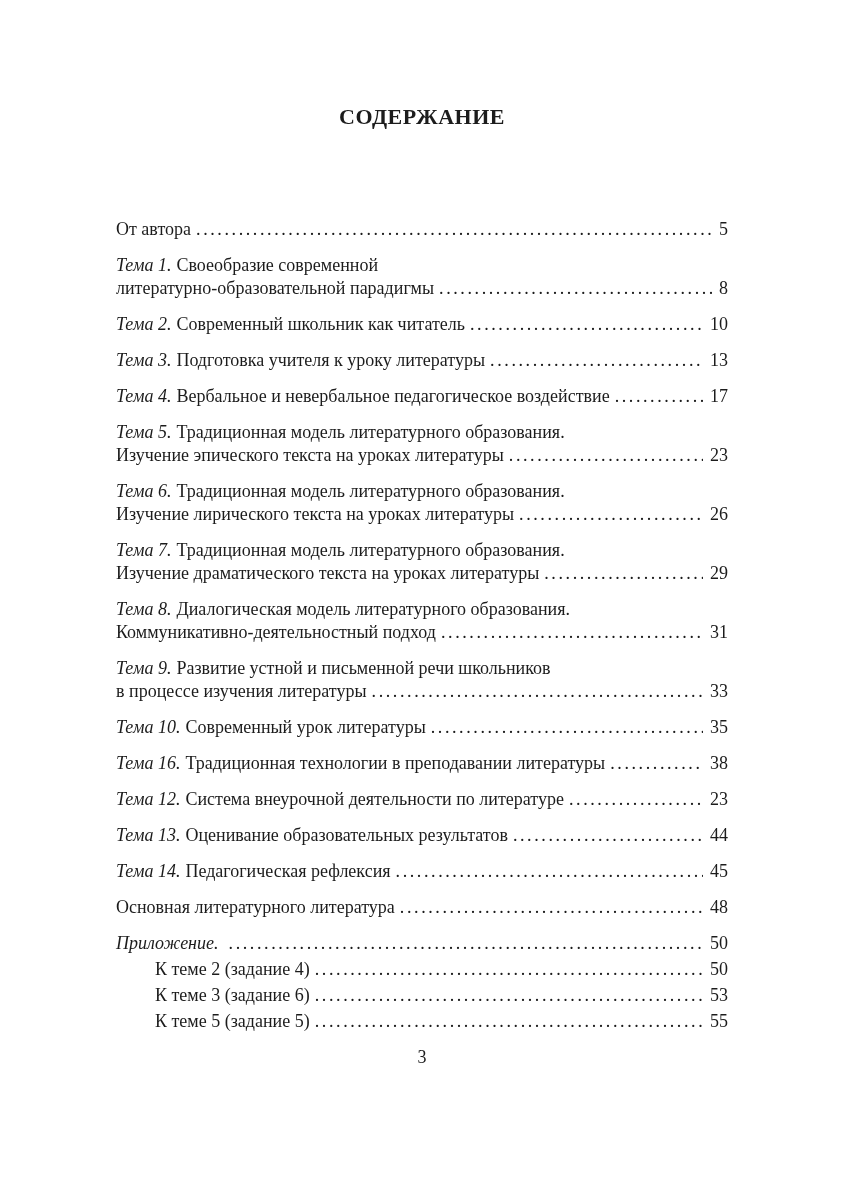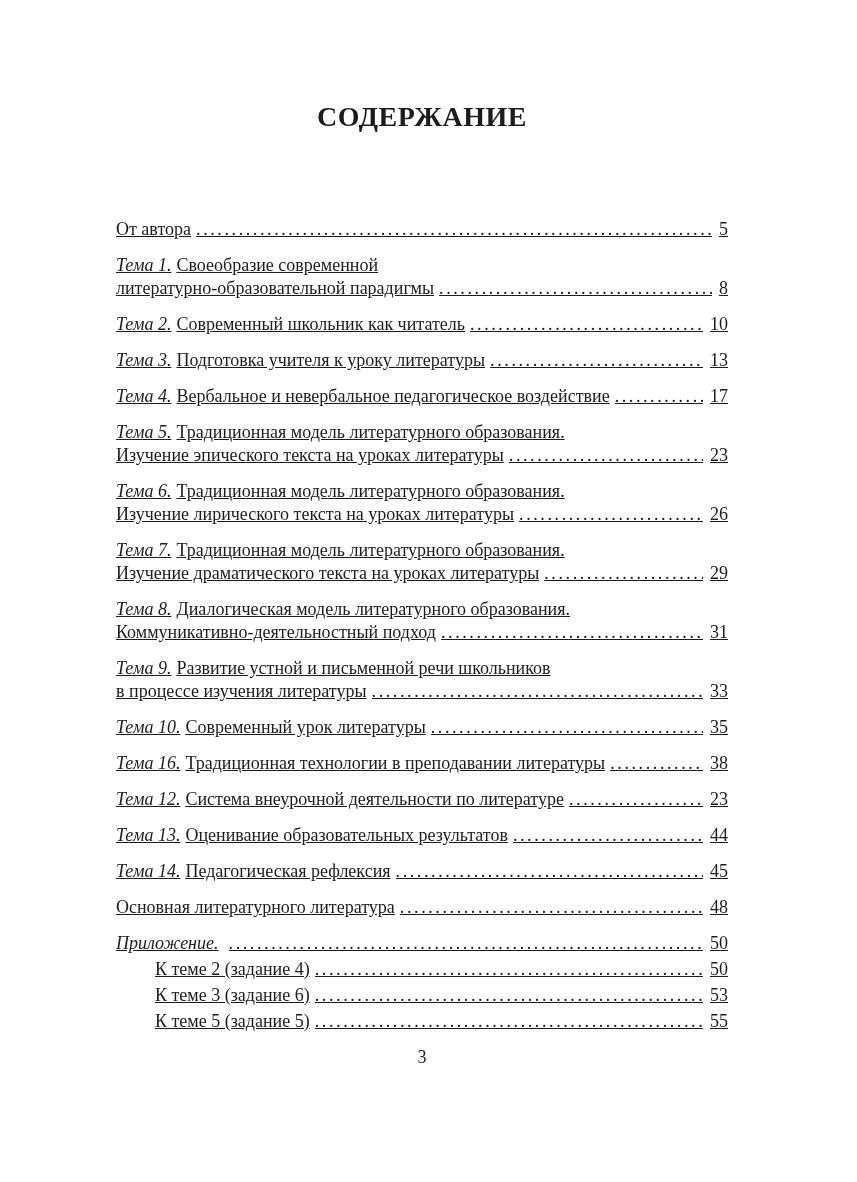--- a/index.html
+++ b/index.html
@@ -12,34 +12,34 @@
     color: #1c1c1c;
     overflow: hidden;
   }
   .title {
     position: absolute;
     top: 102px;
     left: 116px;
     width: 612px;
     margin: 0;
     text-align: center;
-    font-size: 28px;
+    font-size: 22px;
     line-height: 30px;
     font-weight: bold;
     letter-spacing: 0.5px;
   }
   .toc {
     position: absolute;
     top: 218px;
     left: 116px;
     width: 612px;
     font-size: 18px;
     line-height: 23px;
   }
-  .entry { margin-top: 13px; text-decoration: underline; }
+  .entry { margin-top: 13px; }
   .entry:first-child { margin-top: 0; }
   .entry.indent { margin-top: 3px; padding-left: 39px; text-align: center; }
   .row { display: flex; align-items: baseline; }
   .lbl { font-style: italic; white-space: nowrap; margin-right: 5px; }
   .txt { white-space: nowrap; }
   .dots {
     flex: 1 1 auto;
     min-width: 0;
     overflow: hidden;
     white-space: nowrap;

